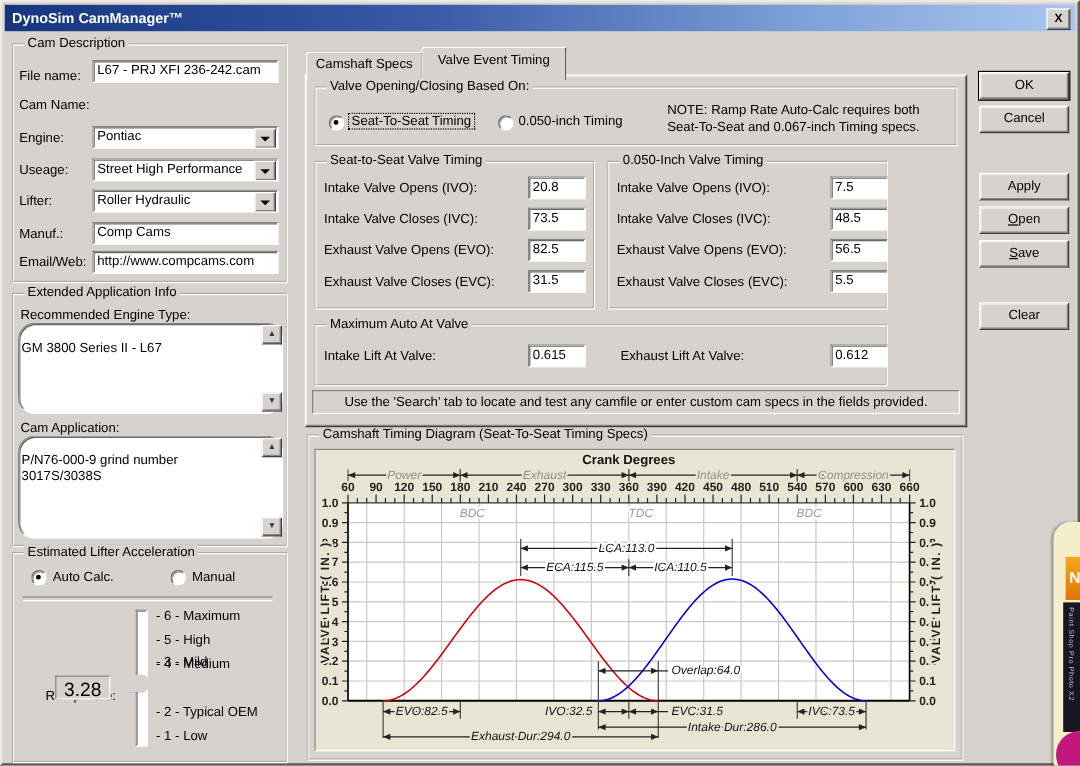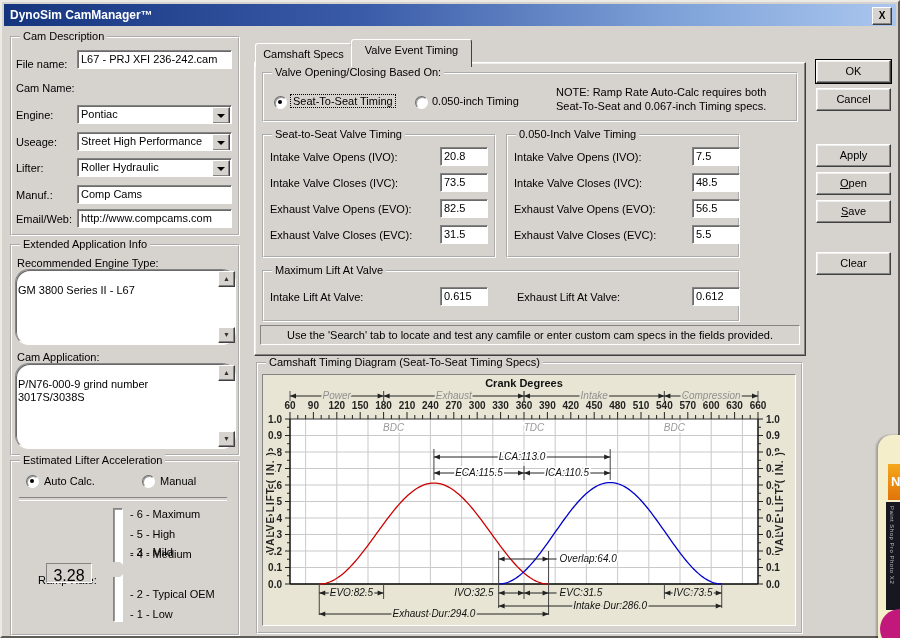--- a/index.html
+++ b/index.html
@@ -144,21 +144,21 @@
   <div class="lbl z3" style="left:512px;top:149px;">Intake Valve Opens (IVO):</div>
   <div class="sunken inp z3" style="left:690px;top:145px;width:43px;height:15px;">7.5</div>
   <div class="lbl z3" style="left:512px;top:175px;">Intake Valve Closes (IVC):</div>
   <div class="sunken inp z3" style="left:690px;top:171px;width:43px;height:15px;">48.5</div>
   <div class="lbl z3" style="left:512px;top:201px;">Exhaust Valve Opens (EVO):</div>
   <div class="sunken inp z3" style="left:690px;top:197px;width:43px;height:15px;">56.5</div>
   <div class="lbl z3" style="left:512px;top:227px;">Exhaust Valve Closes (EVC):</div>
   <div class="sunken inp z3" style="left:690px;top:223px;width:43px;height:15px;">5.5</div>
 
   <div class="gb z3" style="left:260px;top:268px;width:474px;height:48px;">
-    <span class="gbt">Maximum Lift At Valve</span>
+    <span class="gbt">Maximum Auto At Valve</span>
   </div>
   <div class="lbl z3" style="left:268px;top:289px;">Intake Lift At Valve:</div>
   <div class="sunken inp z3" style="left:438px;top:285px;width:43px;height:15px;">0.615</div>
   <div class="lbl z3" style="left:515px;top:289px;">Exhaust Lift At Valve:</div>
   <div class="sunken inp z3" style="left:690px;top:285px;width:43px;height:15px;">0.612</div>
 
   <div class="notebox" style="left:258px;top:323px;width:540px;height:20px;">Use the 'Search' tab to locate and test any camfile or enter custom cam specs in the fields provided.</div>
 
   <div class="btn default" style="left:814px;top:58px;">OK</div>
   <div class="btn" style="left:814px;top:86px;">Cancel</div>

